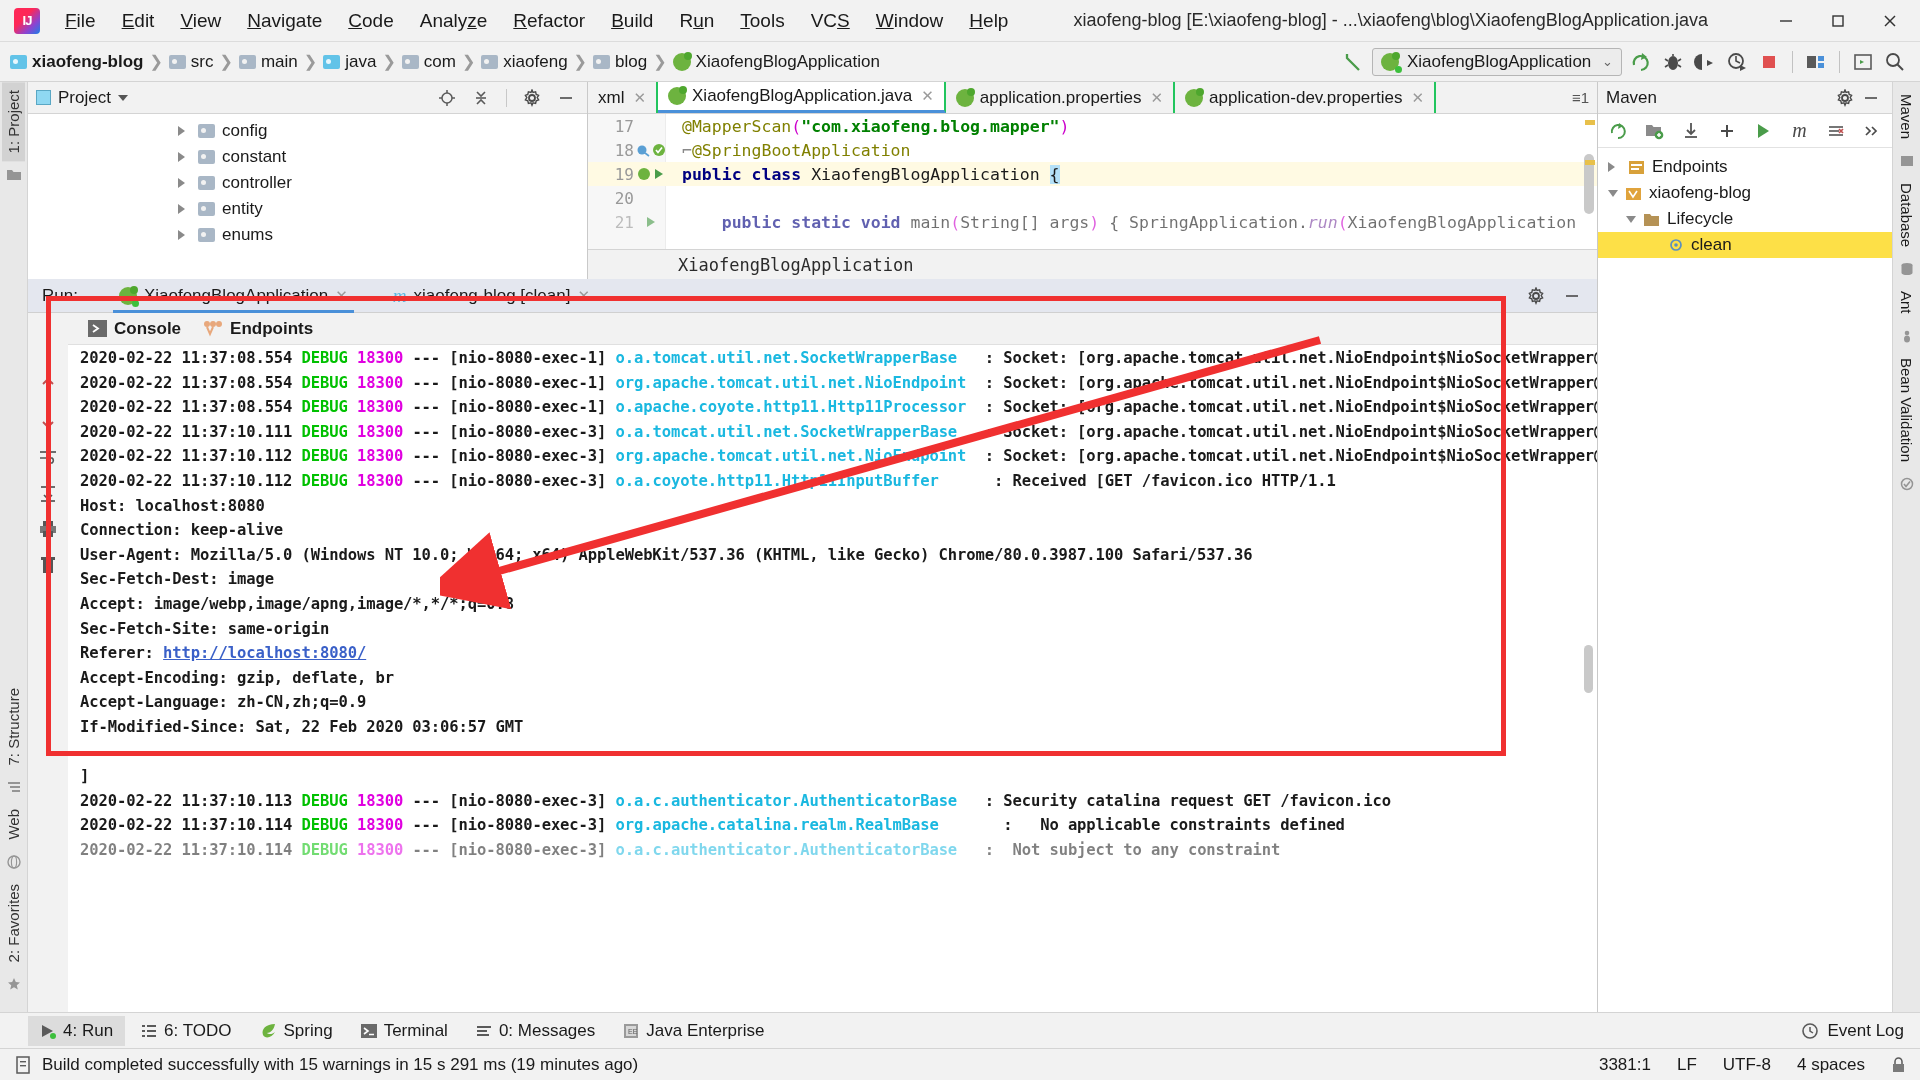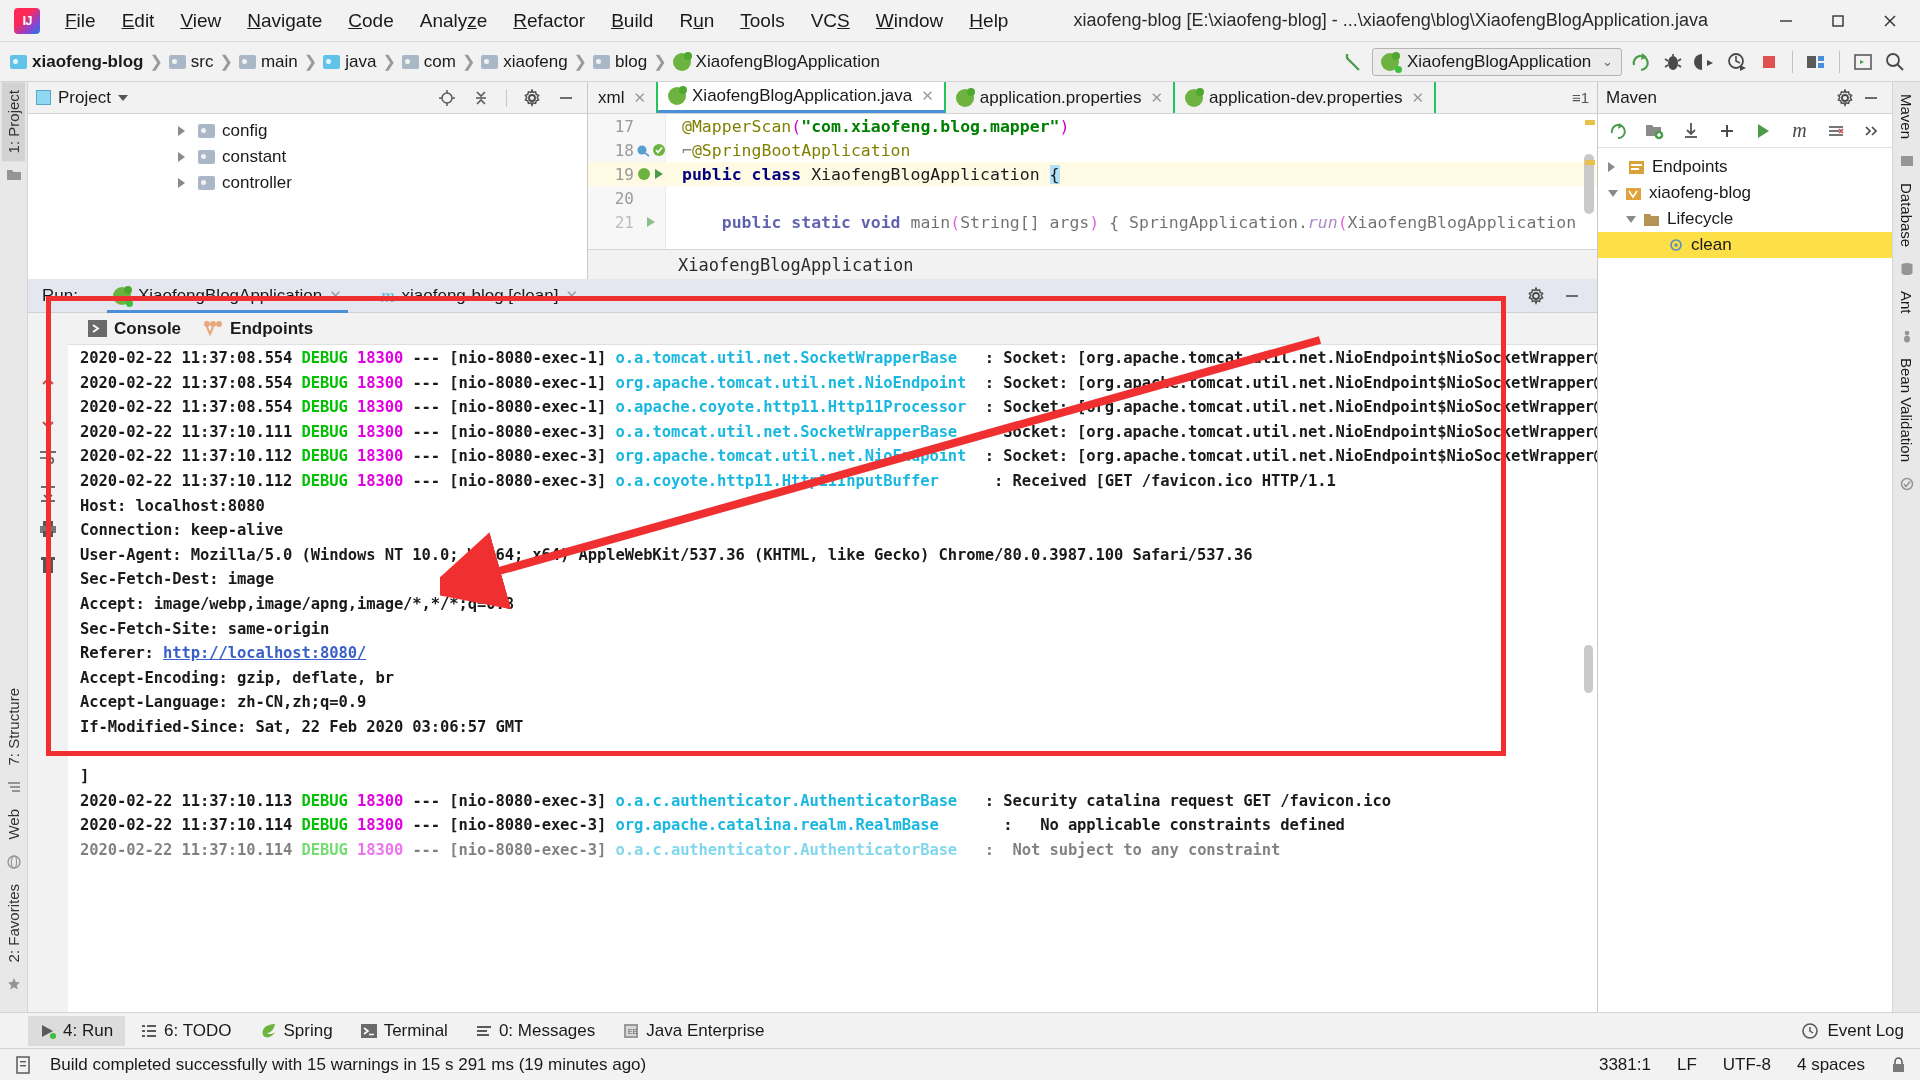--- a/index.html
+++ b/index.html
@@ -141,21 +141,21 @@
     display:flex; align-items:center; padding-left:90px; font-size:17px; color:#2b2b2b;
   }
   .code-scrollbar { position:absolute; right:3px; top:40px; width:10px; height:60px; background:#c9c9c9; border-radius:5px;}
   .right-marks { position:absolute; right:0; top:0; width:14px; bottom:0; }
   .mark { position:absolute; right:2px; width:10px; height:5px; }
 
   
   .run-window { flex: 1; display: flex; flex-direction: column; background: #f2f2f2; min-height:0;}
   .run-head {
     height: 34px; display: flex; align-items: center; background: #e4e7ef; flex:0 0 34px;
-    padding-left: 14px; gap: 19px; border-bottom:1px solid #d0d0d0;
+    padding-left: 14px; gap: 25px; border-bottom:1px solid #d0d0d0;
   }
   .run-label { font-size: 17px; margin-right: 6px;}
   .run-tab {
     display: flex; align-items: center; gap: 7px; font-size: 17px; padding: 0 10px; height: 34px;
     position: relative;
   }
   .run-tab.active::after { content:""; position:absolute; left:4px; right:4px; bottom:0; height:3px; background:#4a90d9;}
   .run-tab .x { color:#9a9a9a; font-size:15px; }
   .run-head-spacer { flex:1; }
   .run-head-icons { display:flex; align-items:center; gap:10px; padding-right:12px;}
@@ -210,21 +210,21 @@
   
   .bottom-tabs {
     height: 36px; background: #f2f2f2; border-top: 1px solid #d4d4d4; display: flex; align-items: center;
     padding-left: 28px; gap: 4px; flex: 0 0 36px; font-size: 17px;
   }
   .btab { display: flex; align-items: center; gap: 7px; padding: 5px 12px; white-space:nowrap;}
   .btab.active { background: #dcdcdc; }
   .btabs-right { margin-left:auto; display:flex; align-items:center; gap:8px; padding-right:16px;}
   .statusbar {
     height: 32px; background: #f2f2f2; border-top: 1px solid #d4d4d4; display: flex; align-items: center;
-    padding: 0 14px; gap: 18px; font-size: 17px; flex: 0 0 32px;
+    padding: 0 14px; gap: 10px; font-size: 17px; flex: 0 0 32px;
   }
   .status-right { margin-left: auto; display: flex; align-items: center; gap: 26px; }
 </style>
 </head>
 <body>
 
 <div class="app">
 
   <div class="titlebar">
     <div class="ij-logo"></div>
@@ -456,20 +456,30 @@
             </div>
             <div class="tree-row">
               <span class="arrow-r"></span>
               <span class="folder-ic"></span>
               <span>constant</span>
             </div>
             <div class="tree-row">
               <span class="arrow-r"></span>
               <span class="folder-ic"></span>
               <span>controller</span>
+            </div>
+            <div class="tree-row">
+              <span class="arrow-r"></span>
+              <span class="folder-ic"></span>
+              <span>entity</span>
+            </div>
+            <div class="tree-row">
+              <span class="arrow-r"></span>
+              <span class="folder-ic"></span>
+              <span>enums</span>
             </div>
           </div>
         </div>
 
         <div class="editor-pane">
           <div class="tabs-row">
             <div class="etab">
               <span>xml</span>
               <span class="x">✕</span>
             </div>

